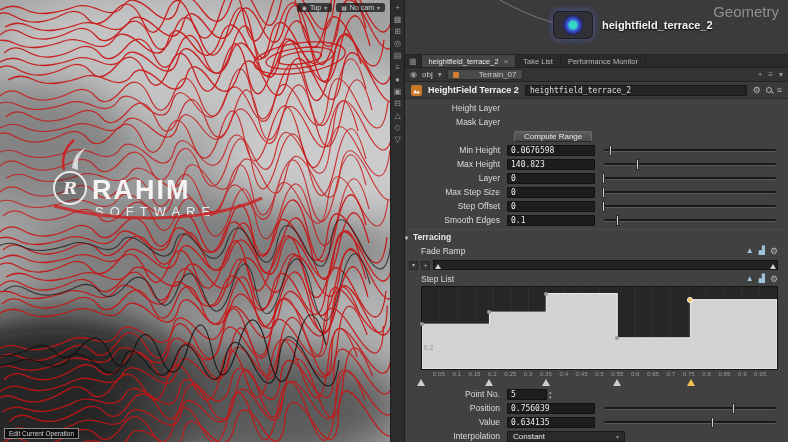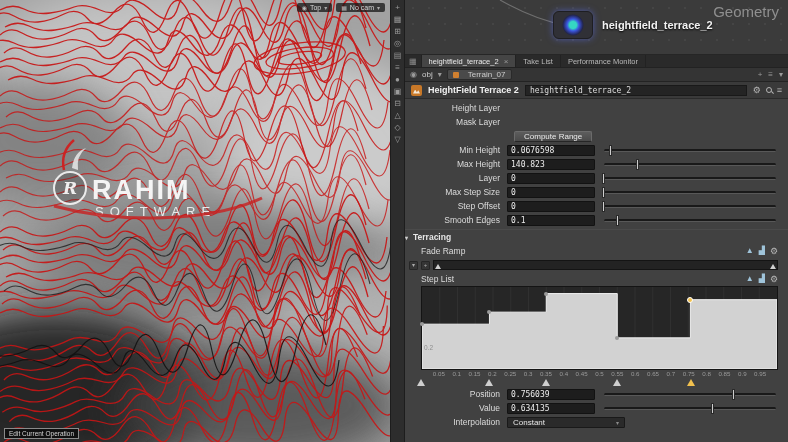--- a/index.html
+++ b/index.html
@@ -31,21 +31,21 @@
   .pane-type { position:absolute; top:3px; right:9px; font-size:15px; color:#8f8f8f;margin-left:12px; }
 
   .tabbar { height:13px; background:#2a2a2a; display:flex; align-items:stretch; font-size:7.5px; color:#b8b8b8; border-bottom:1px solid #222; }
   .tab-ic { display:flex; align-items:center; padding:0 4px; color:#8f8f8f; font-size:8px; border-right:1px solid #222; }
   .tab { display:flex; align-items:center; padding:0 7px; gap:5px; border-right:1px solid #222; white-space:nowrap; }
   .tab.active { background:#454545; color:#e8e8e8; }
   .tab-close { color:#999; font-size:8px; }
 
   .pathbar { height:14px; background:#343434; display:flex; align-items:center; font-size:8px; color:#ccc; padding:0 5px; gap:5px; border-bottom:1px solid #232323; }
   .pb-ic { color:#9a9a9a; font-size:8px; line-height:1; }
-  .chip { display:flex; align-items:center; gap:9px; background:#4a4a4a; padding:0 5px; height:11px; border-radius:2px; border:1px solid #2a2a2a; }
+  .chip { display:flex; align-items:center; gap:20px; background:#4a4a4a; padding:0 5px; height:11px; border-radius:2px; border:1px solid #2a2a2a; }
   .chip-ic { width:6px; height:6px; background:#d08030; border-radius:1px; }
   .pb-right { margin-left:auto; display:flex; gap:6px; align-items:center; color:#9a9a9a; }
 
   .pheader { height:17px; background:#3a3a3a; display:flex; align-items:center; gap:6px; padding:0 6px; border-bottom:1px solid #2b2b2b; }
   .ph-icon { width:11px; height:11px; background:#c87828; border-radius:2px; position:relative; flex:none; }
   .ph-icon::after { content:""; position:absolute; left:2px; right:2px; bottom:2px; height:4px; background:#f5e9d8; clip-path:polygon(0 100%,30% 0,55% 70%,75% 20%,100% 100%); }
   .ph-title { font-size:9px; font-weight:bold; color:#f0f0f0; white-space:nowrap; }
   .ph-name { flex:1; background:#242424; border:1px solid #191919; color:#dcdcdc; font-family:"DejaVu Sans Mono",monospace; font-size:8px; height:11px; padding:0 4px; min-width:0; }
   .ph-icons { display:flex; gap:5px; align-items:center; color:#b5b5b5; font-size:9px; }
   .search-ic { width:6px; height:6px; border:1px solid #b5b5b5; border-radius:50%; position:relative; }
@@ -418,20 +418,28 @@
           </div>
         <div class="ramp-markers" id="rampMarkers">
             <span class="mk" style="left: 0%;"></span>
             <span class="mk" style="left: 19%;"></span>
             <span class="mk" style="left: 35%;"></span>
             <span class="mk" style="left: 55%;"></span>
             <span class="mk sel" style="left: 75.6039%;"></span>
           </div>
       </div>
 
+      <div class="prow">
+        <span class="plabel">Point No.</span>
+        <div class="pfield" style="width:40px">5</div>
+        <span class="stepper">
+          <span>▴</span>
+          <span>▾</span>
+        </span>
+      </div>
 
       <div class="prow">
         <span class="plabel">Position</span>
         <div class="pfield num">0.756039</div>
         <div class="slider">
             <div class="handle" style="left: calc(75.6% - 2px);"></div>
           </div>
       </div>
 
       <div class="prow">

